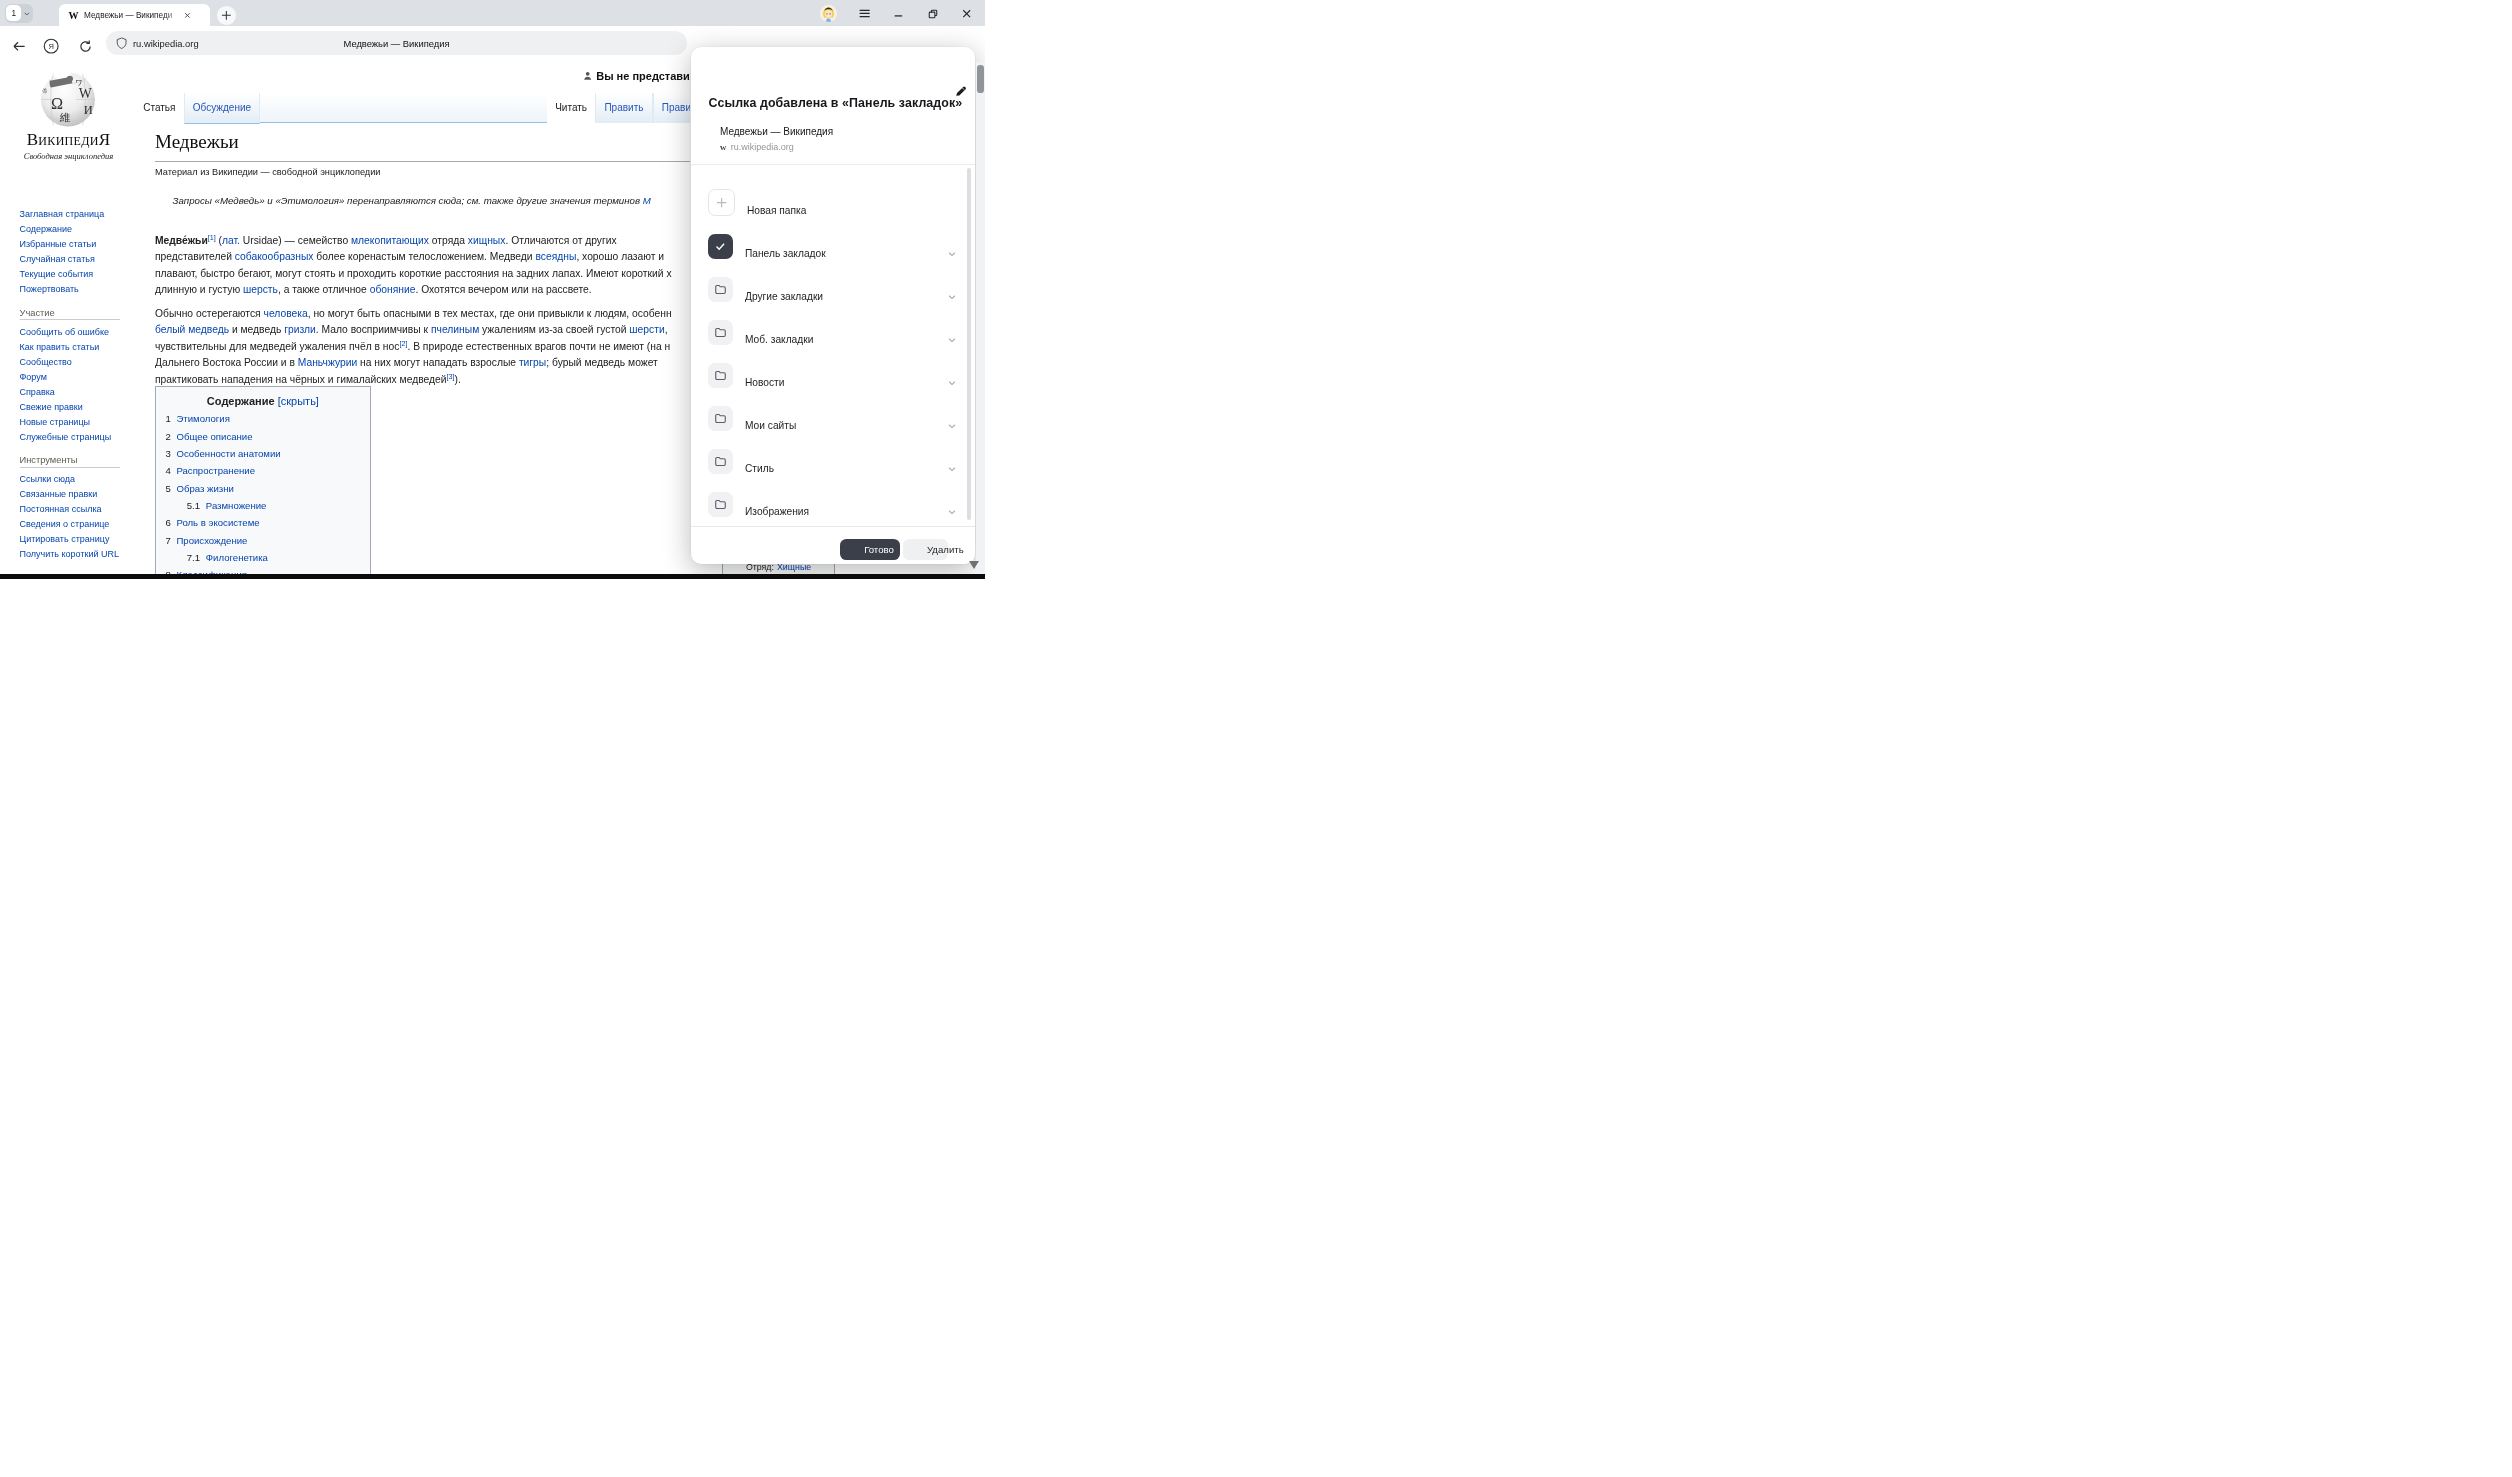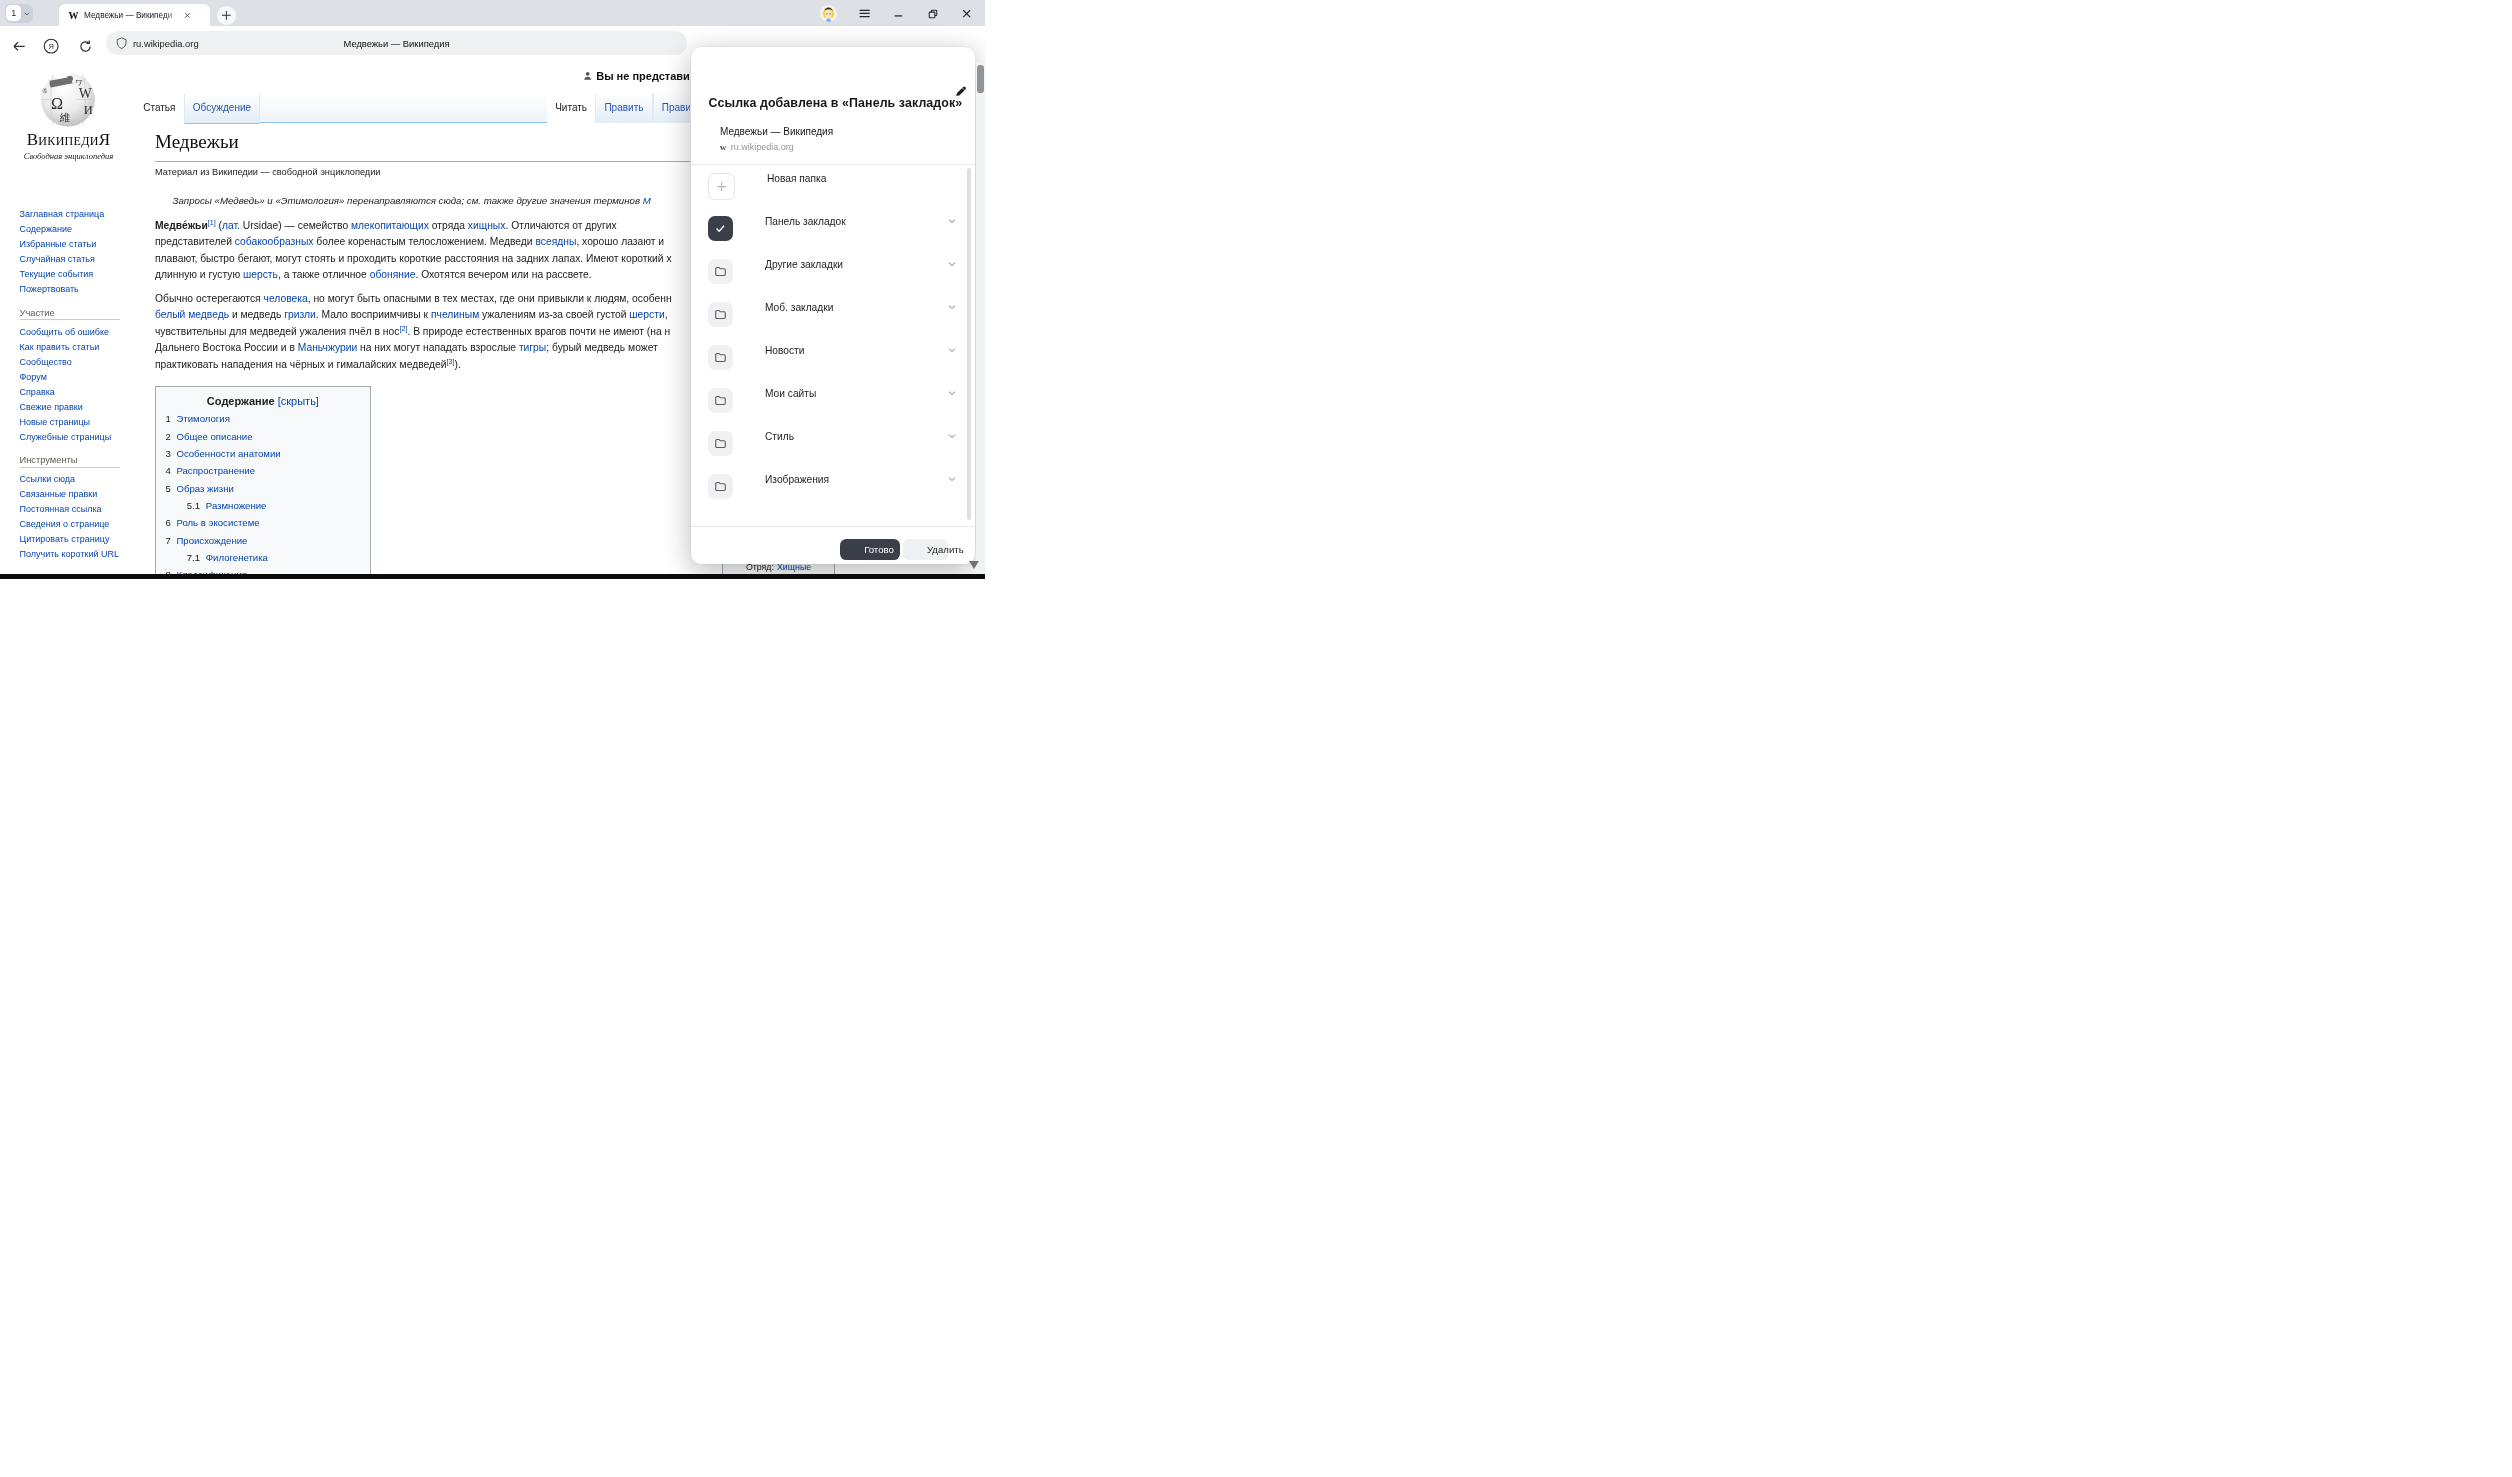--- a/index.html
+++ b/index.html
@@ -46,21 +46,21 @@
   .login-note{position:absolute;left:583px;top:7px;width:107px;height:14px;overflow:hidden;display:flex;align-items:center;font-size:11px;color:#111;white-space:nowrap;font-weight:bold;}
   .login-note svg{margin-right:3.8px;flex:none;}
   
   .article{position:absolute;left:155px;top:69px;width:535px;}
   .a-title{font-family:"Liberation Serif",serif;font-size:19px;font-weight:normal;color:#0f0f0f;margin:0;}
   .a-rule{height:0.6px;background:#a2a9b1;margin-top:8.2px;}
   .a-tagline{font-size:9.2px;margin-top:5px;color:#202122;}
   .a-hatnote{font-style:italic;font-size:9.7px;margin-top:18px;padding-left:17.6px;white-space:nowrap;overflow:hidden;}
   .apara{margin-top:0;}
   .aline{height:16.5px;line-height:16.5px;font-size:10.3px;white-space:nowrap;overflow:hidden;}
-  #para1{margin-top:12px;}
+  #para1{margin-top:27px;}
   #para2{margin-top:7px;}
   .wl{color:#0645ad;cursor:pointer;}
   .sup{color:#0645ad;font-size:7.2px;vertical-align:super;line-height:0;cursor:pointer;}
   .bd{font-weight:bold;}
   
   .toc{position:absolute;left:155px;top:324px;width:195px;background:#f8f9fa;border:0.6px solid #a2a9b1;padding:5px 9.4px 12.6px 9.4px;}
   .toc-head{text-align:center;font-size:11px;margin-top:2.5px;}
   .toc-head b{color:#202122;}
   .toc-hide{color:#0645ad;font-weight:normal;cursor:pointer;}
   .toc-item{display:flex;height:17.3px;align-items:center;font-size:9.6px;}
@@ -74,21 +74,21 @@
   .dialog{position:absolute;left:691px;top:47px;width:284px;height:517px;background:#fff;border-radius:10px;
     box-shadow:0 6.3px 28px rgba(0,0,0,.28),0 0 0 0.6px rgba(0,0,0,.04);}
   .dlg-title{position:absolute;left:17.6px;top:49px;font-size:12.4px;font-weight:bold;color:#17181b;letter-spacing:0.1px;}
   .dlg-name{position:absolute;left:29px;top:79px;font-size:10px;color:#17181b;}
   .dlg-url{position:absolute;left:29px;top:95px;font-size:9px;color:#94969c;display:flex;align-items:center;}
   .dlg-url .wfav{font-family:"Liberation Serif",serif;font-weight:bold;font-size:8.8px;color:#3c3f45;margin-right:4.4px;}
   .dlg-pencil{position:absolute;left:259px;top:33px;width:21.4px;height:21.4px;display:flex;align-items:center;justify-content:center;cursor:pointer;}
   .dlg-div{position:absolute;left:0;top:70px;width:284px;height:0.6px;background:#ececee;}
   .dlg-div.d1{top:117px;}
   .dlg-list{position:absolute;left:0;top:117px;width:284px;height:361px;overflow:hidden;}
-  .dlg-row{height:43px;display:flex;align-items:flex-start;cursor:pointer;gap:20px;}
+  .dlg-row{height:43px;display:flex;align-items:flex-end;cursor:pointer;}
   .dlg-row:first-child{margin-top:8.8px;}
   .dlg-ic{width:25px;height:25px;border-radius:7px;margin-left:17px;display:flex;align-items:center;justify-content:center;flex:none;}
   .dlg-ic.newf{border:0.9px solid #e4e5e8;background:#fff;}
   .dlg-ic.fold{background:#f1f1f3;}
   .dlg-ic.check{background:#3a3f4a;}
   .dlg-label{margin-left:12px;font-size:10.2px;color:#1d1e21;flex:1;}
   .dlg-chev{margin-right:17.6px;display:flex;}
   .dlg-scroll{position:absolute;left:276px;top:121px;width:3.8px;height:352px;border-radius:1.9px;background:#dddee1;}
   .dlg-footer-div{position:absolute;left:0;top:479px;width:284px;height:0.6px;background:#e7e8ea;}
   .dlg-btn{position:absolute;top:492px;height:21px;border-radius:6.3px;border:none;font-size:9.6px;font-family:"Liberation Sans",sans-serif;cursor:pointer;padding-left:24px;}

